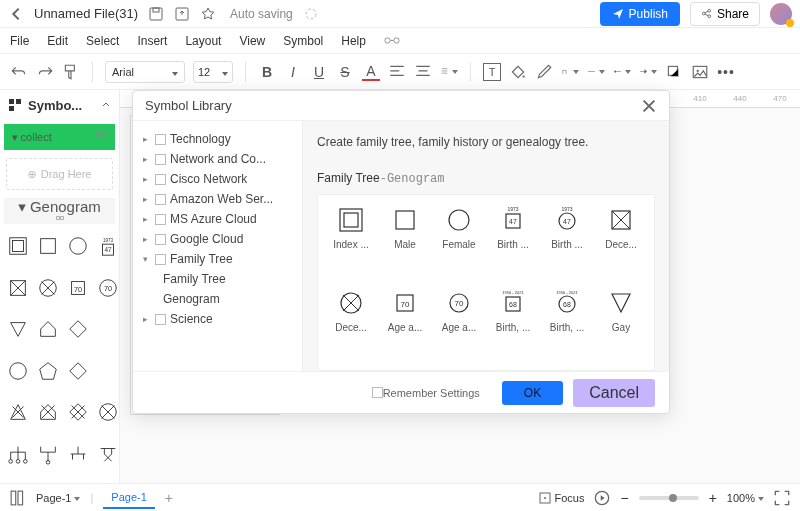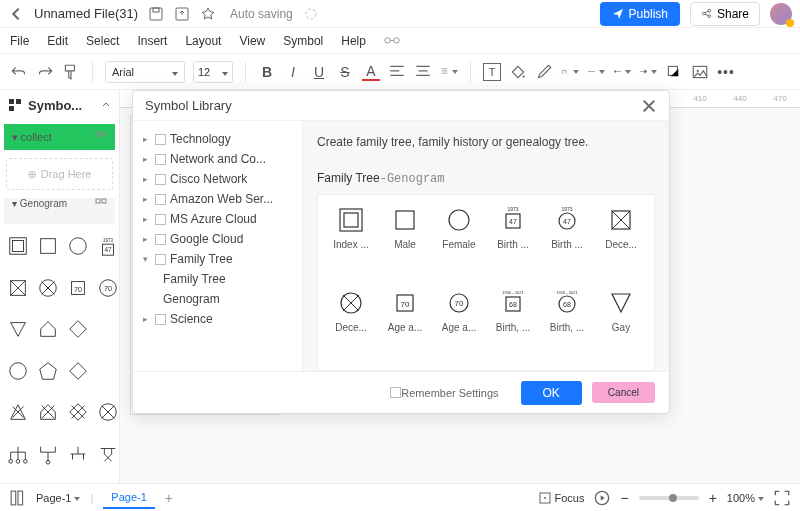--- a/index.html
+++ b/index.html
@@ -20,21 +20,21 @@
 .tb-sep{width:1px;height:20px;background:#e5e5e5;margin:0 4px;}
 .tb-icon{width:18px;height:18px;color:#555;display:flex;align-items:center;justify-content:center;cursor:pointer;}
 .font-sel{width:80px;height:22px;border:1px solid #ddd;border-radius:3px;padding:0 6px;font-size:11px;display:flex;align-items:center;justify-content:space-between;}
 .size-sel{width:40px;height:22px;border:1px solid #ddd;border-radius:3px;padding:0 4px;font-size:11px;display:flex;align-items:center;justify-content:space-between;}
 .drop-arr::after{content:'';border-left:3px solid transparent;border-right:3px solid transparent;border-top:4px solid #666;display:inline-block;margin-left:4px;}
 .main{display:flex;height:calc(511px - 28px - 26px - 36px - 28px);}
 .sidebar{width:120px;border-right:1px solid #eee;display:flex;flex-direction:column;}
 .sb-hdr{height:30px;display:flex;align-items:center;padding:0 8px;font-weight:600;font-size:13px;gap:6px;}
 .sb-collect{height:26px;background:#22c55e;display:flex;align-items:center;padding:0 8px;font-size:11px;color:#555;justify-content:space-between;margin:4px;}
 .drag-here{height:32px;border:1px dashed #ddd;border-radius:3px;margin:4px 6px;display:flex;align-items:center;justify-content:center;color:#bbb;font-size:11px;gap:4px;}
-.sb-section{height:26px;background:#f5f5f5;display:flex;align-items:flex-start;padding:0 8px;font-size:10px;color:#555;margin:4px;justify-content:space-between;}
+.sb-section{height:26px;background:#f5f5f5;display:flex;align-items:center;padding:0 8px;font-size:15px;color:#555;margin:4px;justify-content:space-between;flex-direction:column;}
 .shapes-grid{display:grid;grid-template-columns:repeat(4,1fr);gap:6px;padding:6px;overflow-y:auto;flex:1;}
 .shape-cell{width:24px;height:24px;display:flex;align-items:center;justify-content:center;}
 .shape-cell svg{width:22px;height:22px;}
 .canvas-area{flex:1;position:relative;background:#fafafa;}
 .ruler-h{height:18px;background:#fff;border-bottom:1px solid #ddd;display:flex;align-items:center;font-size:8px;color:#aaa;overflow:hidden;}
 .ruler-tick{width:40px;text-align:center;flex-shrink:0;}
 .canvas{width:150px;height:300px;background:#fff;border:1px solid #ddd;position:absolute;left:10px;top:25px;}
 .statusbar{height:28px;border-top:1px solid #eee;display:flex;align-items:center;padding:0 10px;font-size:11px;}
 .sb-left{display:flex;align-items:center;gap:10px;}
 .page-tab{color:#1976ff;padding:4px 8px;border-bottom:2px solid #1976ff;}
@@ -54,22 +54,22 @@
 .dlg-right{flex:1;display:flex;flex-direction:column;overflow:hidden;background:#f7f7f7;}
 .dlg-desc{padding:14px;font-size:12px;color:#444;}
 .dlg-cat-title{padding:8px 14px;font-size:12px;color:#333;}
 .dlg-cat-title .sub{color:#888;font-family:Liberation Mono, monospace;}
 .sym-grid{background:#fff;margin:0 14px;border:1px solid #eee;padding:10px;display:grid;grid-template-columns:repeat(6,1fr);gap:10px 8px;overflow-y:auto;flex:1;}
 .sym-cell{display:flex;flex-direction:column;align-items:center;gap:4px;}
 .sym-cell svg{width:30px;height:30px;}
 .sym-cell .lbl{font-size:10px;color:#555;white-space:nowrap;overflow:hidden;text-overflow:ellipsis;max-width:42px;}
 .dlg-ftr{height:42px;display:flex;align-items:center;justify-content:flex-end;gap:10px;padding:0 14px;border-top:1px solid #f0f0f0;}
 .remember{display:flex;align-items:center;font-size:11px;color:#666;margin-right:12px;}
-.ok-btn{background:#1976ff;color:#ffffff;border:none;padding:5px 22px;border-radius:3px;font-size:12px;cursor:pointer;}
-.cancel-btn{background:#f9a8d4;color:#333;border:none;padding:5px 16px;border-radius:3px;font-size:10px;cursor:pointer;}
+.ok-btn{background:#1976ff;color:#0f172a;border:none;padding:5px 22px;border-radius:3px;font-size:12px;cursor:pointer;}
+.cancel-btn{background:#c4b5fd;color:#333;border:none;padding:5px 16px;border-radius:3px;font-size:16px;cursor:pointer;}
 .caret-dn::after{content:'';display:inline-block;border-left:3px solid transparent;border-right:3px solid transparent;border-top:4px solid #777;margin-left:3px;vertical-align:middle;}
 .plus{font-size:14px;color:#999;cursor:pointer;}
 </style>
 </head>
 <body>
 
 <div class="topbar">
   <div class="topbar-left">
     <span class="icon-btn">
         <svg viewBox="0 0 12 12">

